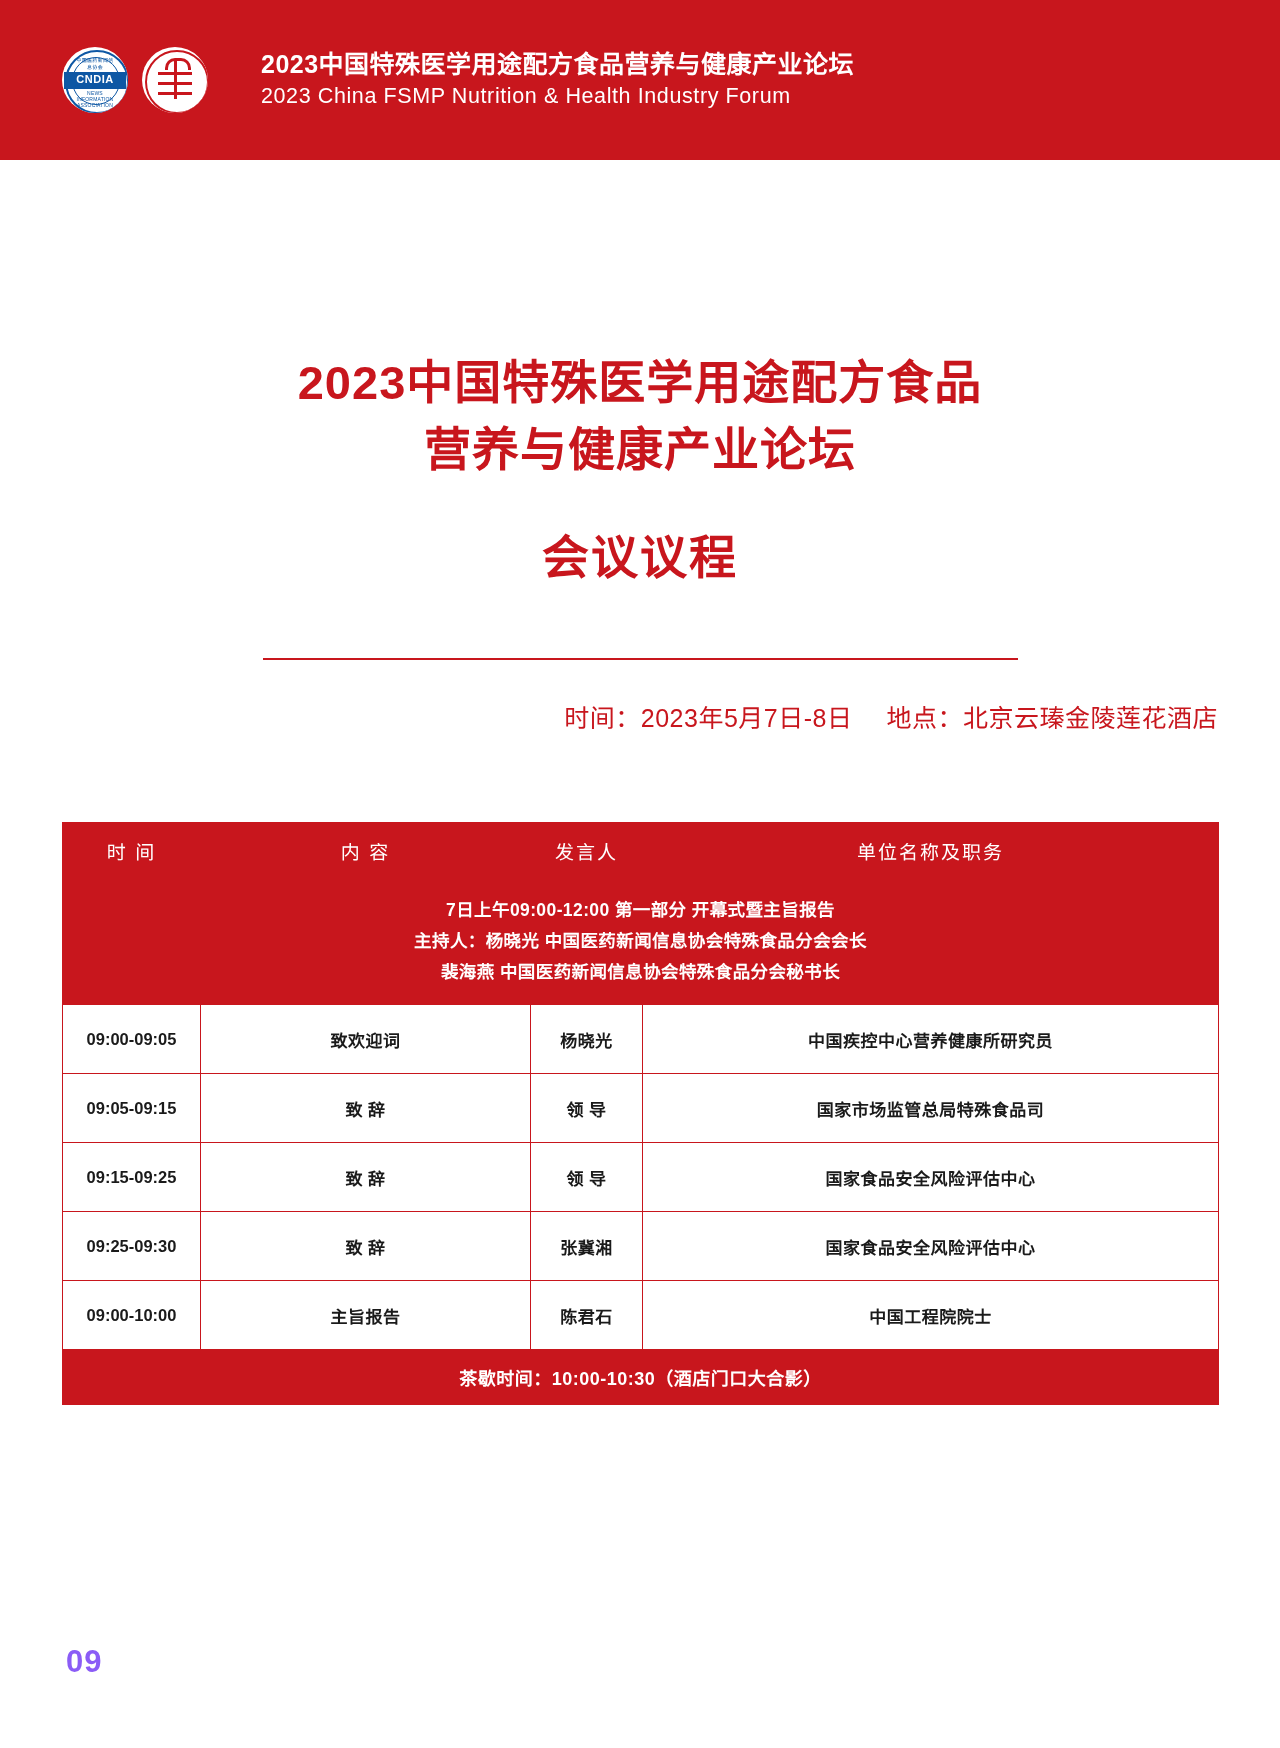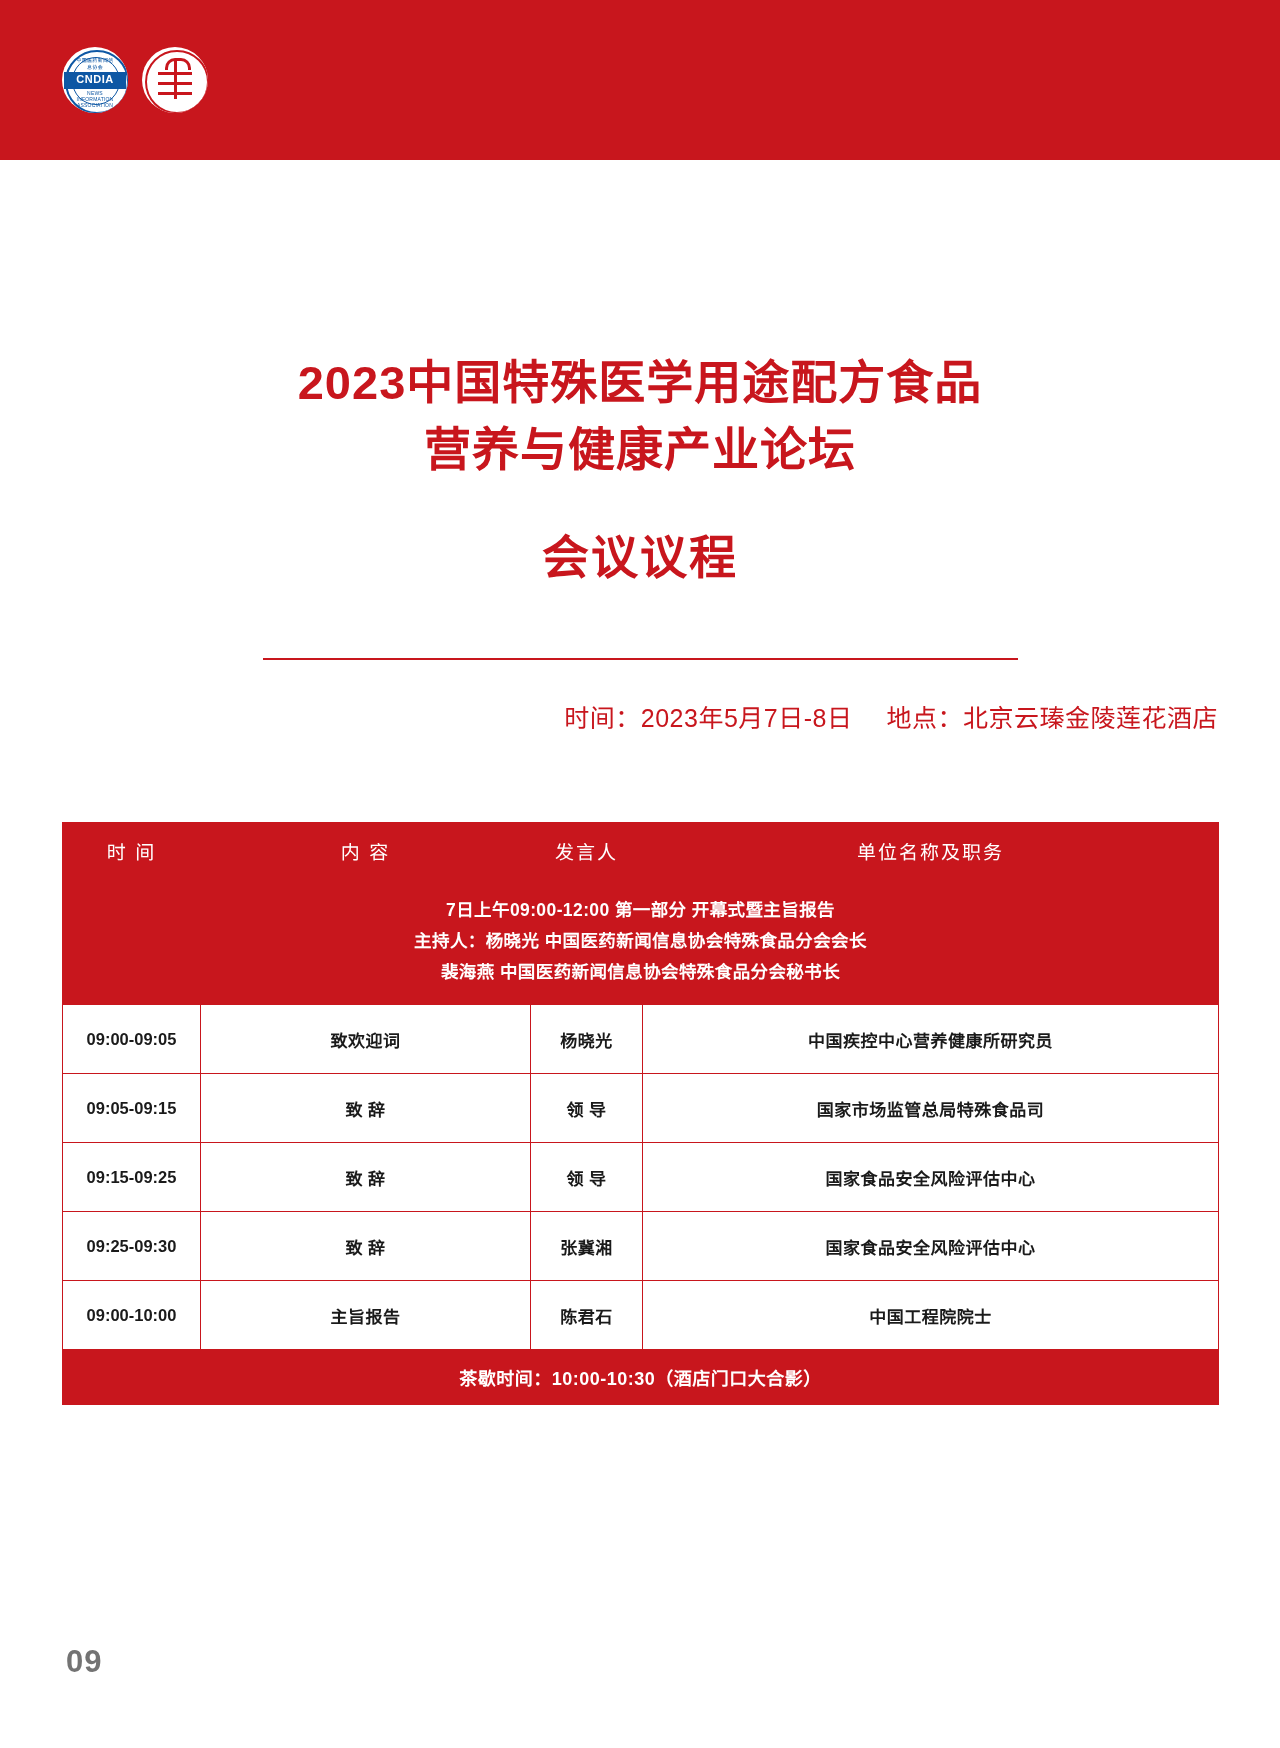--- a/index.html
+++ b/index.html
@@ -249,21 +249,21 @@
   .col-time { width: 138px; }
   .col-content { width: 330px; }
   .col-speaker { width: 112px; }
   .col-org { width: 576px; }
 
   
   .page-number {
     position: absolute;
     left: 66px;
     bottom: 68px;
-    color: #737373;
+    color: #8b5cf6;
     font-size: 31px;
     font-weight: bold;
     letter-spacing: 1px;
   }
 </style>
 </head>
 <body>
 
 <div class="banner">
   <div class="logo-group">
@@ -279,20 +279,24 @@
       <span class="ring ring1"></span>
       <span class="emblem">
         <span class="cap"></span>
         <span class="stem"></span>
         <span class="bar" style="top:12px;"></span>
         <span class="bar" style="top:22px;"></span>
         <span class="bar" style="top:32px;"></span>
       </span>
     </div>
   </div>
+  <div class="titles">
+    <div class="title-cn">2023中国特殊医学用途配方食品营养与健康产业论坛</div>
+    <div class="title-en">2023 China FSMP Nutrition &amp; Health Industry Forum</div>
+  </div>
 </div>
 
 <div class="content">
 
   <div class="main-title">
     <div>2023中国特殊医学用途配方食品</div>
     <div>营养与健康产业论坛</div>
   </div>
 
   <div class="sub-title">会议议程</div>

